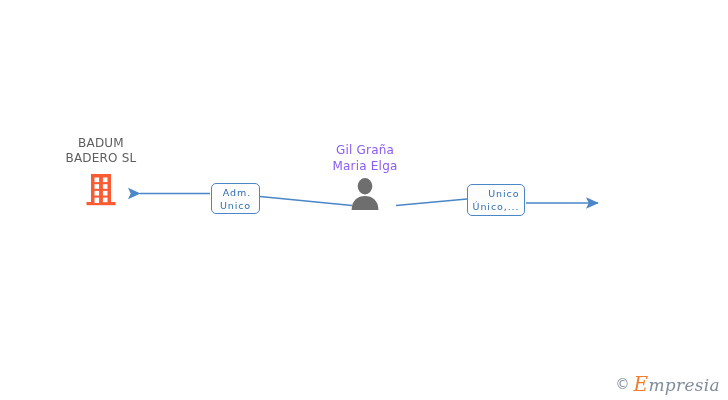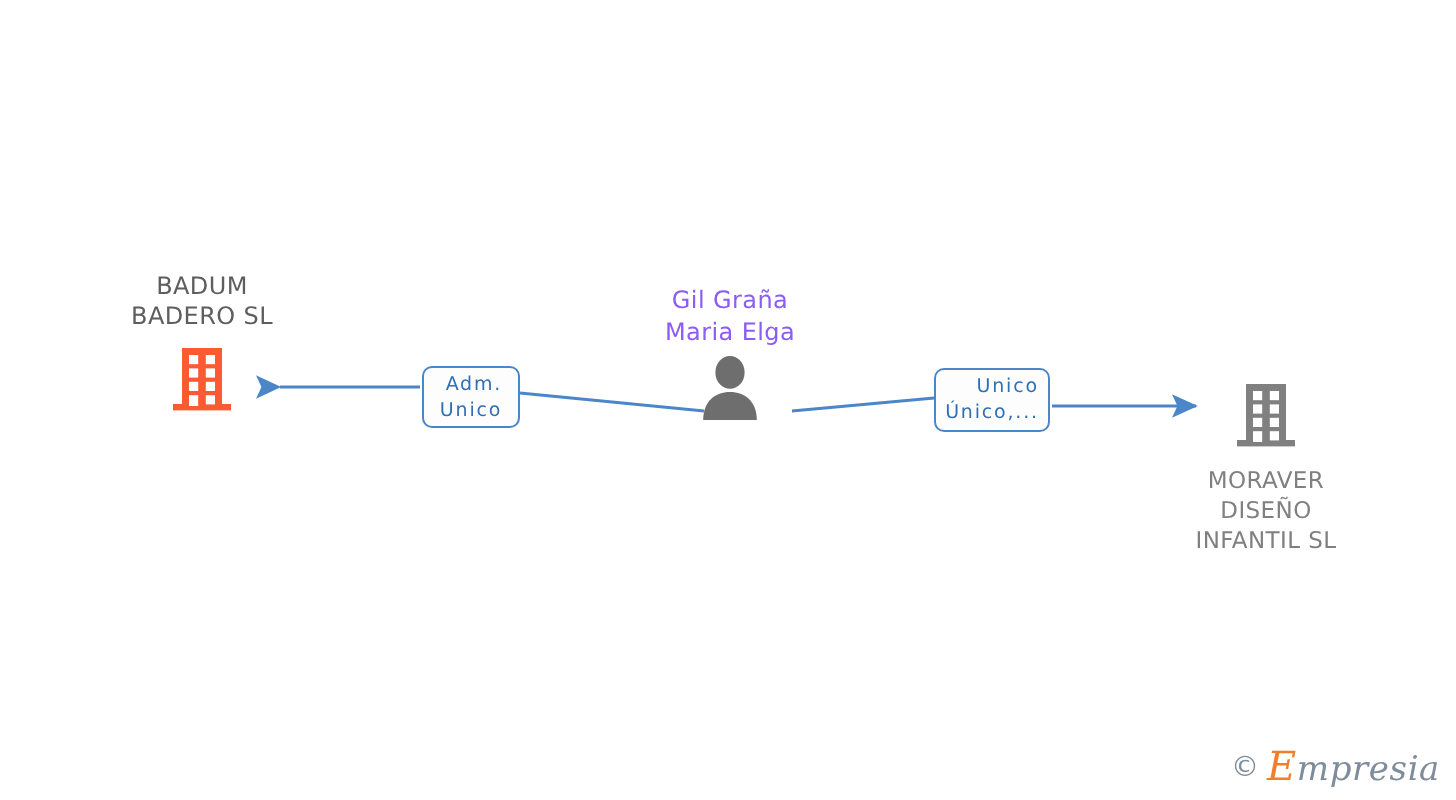--- a/index.html
+++ b/index.html
@@ -193,39 +193,20 @@
     <div class="person-label">Gil Graña
 Maria Elga</div>
     <div class="person-wrap">
       <svg width="34" height="32" viewBox="0 0 34 32" xmlns="http://www.w3.org/2000/svg">
         <ellipse cx="17" cy="8.2" rx="7.3" ry="8.2" fill="#6e6e6e"></ellipse>
         <path d="M 3.6 32 C 3.6 22.6 9.6 18 17 18 C 24.4 18 30.4 22.6 30.4 32 Z" fill="#6e6e6e"></path>
       </svg>
     </div>
   </div>
 
-  <div class="node" id="node-moraver">
-    <div>
-      <svg class="building" width="30" height="34" viewBox="0 0 30 34" xmlns="http://www.w3.org/2000/svg">
-        <rect x="5" y="2" width="20" height="29" fill="#808080"></rect>
-        <rect x="0.5" y="30" width="29" height="3.2" fill="#808080"></rect>
-        <rect x="8.5" y="5.5" width="4.6" height="4.6" fill="#ffffff"></rect>
-        <rect x="16.9" y="5.5" width="4.6" height="4.6" fill="#ffffff"></rect>
-        <rect x="8.5" y="12.2" width="4.6" height="4.6" fill="#ffffff"></rect>
-        <rect x="16.9" y="12.2" width="4.6" height="4.6" fill="#ffffff"></rect>
-        <rect x="8.5" y="18.9" width="4.6" height="4.6" fill="#ffffff"></rect>
-        <rect x="16.9" y="18.9" width="4.6" height="4.6" fill="#ffffff"></rect>
-        <rect x="8.5" y="25.6" width="4.6" height="5.4" fill="#ffffff"></rect>
-        <rect x="16.9" y="25.6" width="4.6" height="4.6" fill="#ffffff"></rect>
-      </svg>
-    </div>
-    <div class="company-label">MORAVER
-DISEÑO
-INFANTIL  SL</div>
-  </div>
 
   <div class="relbox" id="relbox-adm">Adm.
 Unico</div>
 
   <div class="relbox" id="relbox-socio">Unico
 Único,...</div>
 
   <div id="watermark">
     <span class="wm-c">©</span>
     <span class="wm-text"><span class="wm-e">E</span><span>mpresia</span></span>

